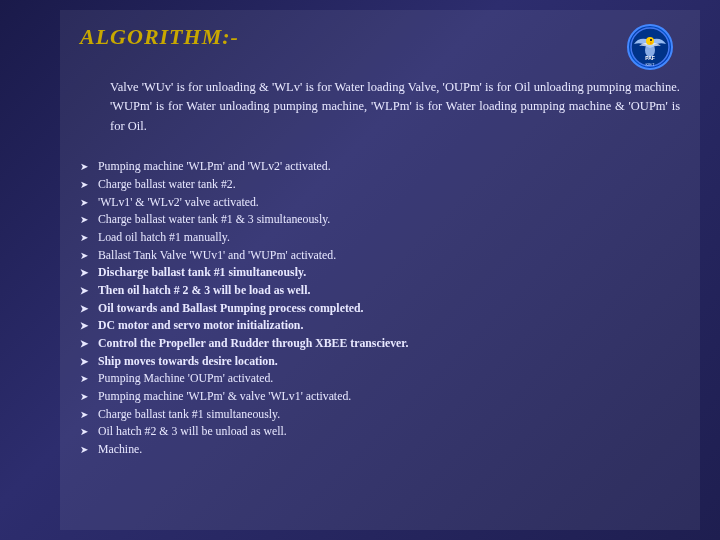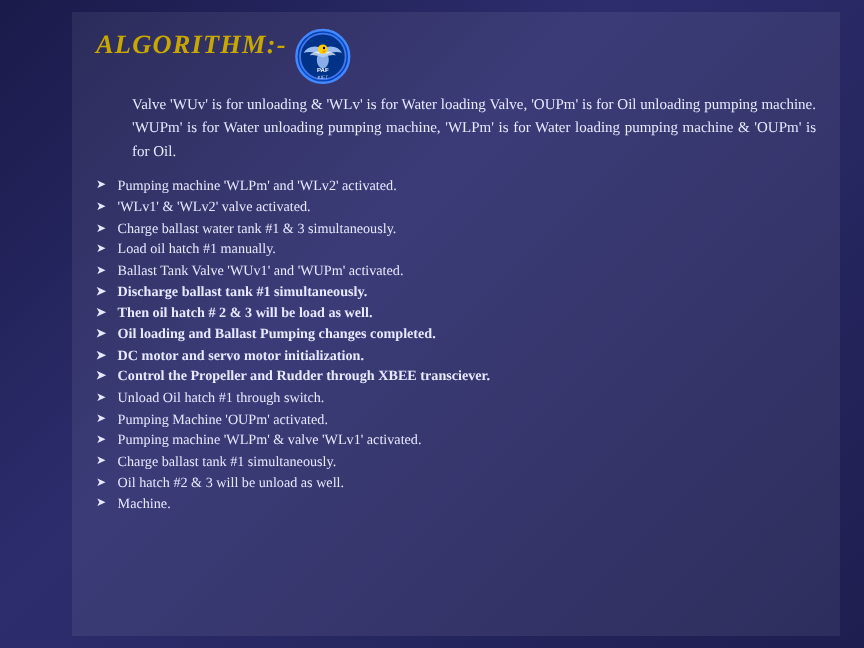--- a/index.html
+++ b/index.html
@@ -25,20 +25,21 @@
       left: 60px;
       right: 20px;
       bottom: 10px;
       background: rgba(255,255,255,0.07);
       padding: 14px 20px 14px 20px;
     }
 
     .header-row {
       display: flex;
       align-items: flex-start;
+      justify-content: space-between;
       margin-bottom: 8px;
     }
 
     .algorithm-title {
       color: #c8a800;
       font-size: 22px;
       font-weight: bold;
       font-style: italic;
       font-family: 'Times New Roman', Times, serif;
       letter-spacing: 1px;
@@ -61,21 +62,21 @@
       align-items: center;
       justify-content: center;
       position: relative;
       overflow: hidden;
     }
 
     .intro-text {
       color: #e8e8ff;
       font-size: 12.5px;
       line-height: 1.55;
-      margin-bottom: 10px;
+      margin-bottom: 22px;
       text-align: justify;
       padding-left: 30px;
     }
 
     .bullet-list {
       list-style: none;
       padding: 0;
     }
 
     .bullet-list li {
@@ -127,29 +128,30 @@
           <text x="21" y="40" text-anchor="middle" fill="#ccddff" font-size="4" font-family="Arial">KIET</text>
         </svg>
       </div>
     </div>
   </div>
 
   <div class="intro-text">Valve 'WUv' is for unloading &amp; 'WLv' is for Water loading Valve, 'OUPm' is for Oil unloading pumping machine. 'WUPm' is for Water unloading pumping machine, 'WLPm' is for Water loading pumping machine &amp; 'OUPm' is for Oil.</div>
 
   <ul class="bullet-list">
       <li>Pumping machine 'WLPm' and 'WLv2' activated.</li>
+      <li>Charge ballast water tank #2.</li>
       <li>'WLv1' &amp; 'WLv2' valve activated.</li>
       <li>Charge ballast water tank #1 &amp; 3 simultaneously.</li>
       <li>Load oil hatch #1 manually.</li>
       <li>Ballast Tank Valve 'WUv1' and 'WUPm' activated.</li>
       <li class="bold-text">Discharge ballast tank #1 simultaneously.</li>
       <li class="bold-text">Then oil hatch # 2 &amp; 3 will be load as well.</li>
-      <li class="bold-text">Oil loading and Ballast Pumping changes completed.</li>
+      <li class="bold-text">Oil towards and Ballast Pumping process completed.</li>
       <li class="bold-text">DC motor and servo motor initialization.</li>
       <li class="bold-text">Control the Propeller and Rudder through XBEE transciever.</li>
-      <li>Unload Oil hatch #1 through switch.</li>
+      <li class="bold-text">Ship moves towards desire location.</li>
       <li>Pumping Machine 'OUPm' activated.</li>
       <li>Pumping machine 'WLPm' &amp; valve 'WLv1' activated.</li>
       <li>Charge ballast tank #1 simultaneously.</li>
       <li>Oil hatch #2 &amp; 3 will be unload as well.</li>
       <li>Machine.</li>
     </ul>
 </div>
 
 </body></html>

